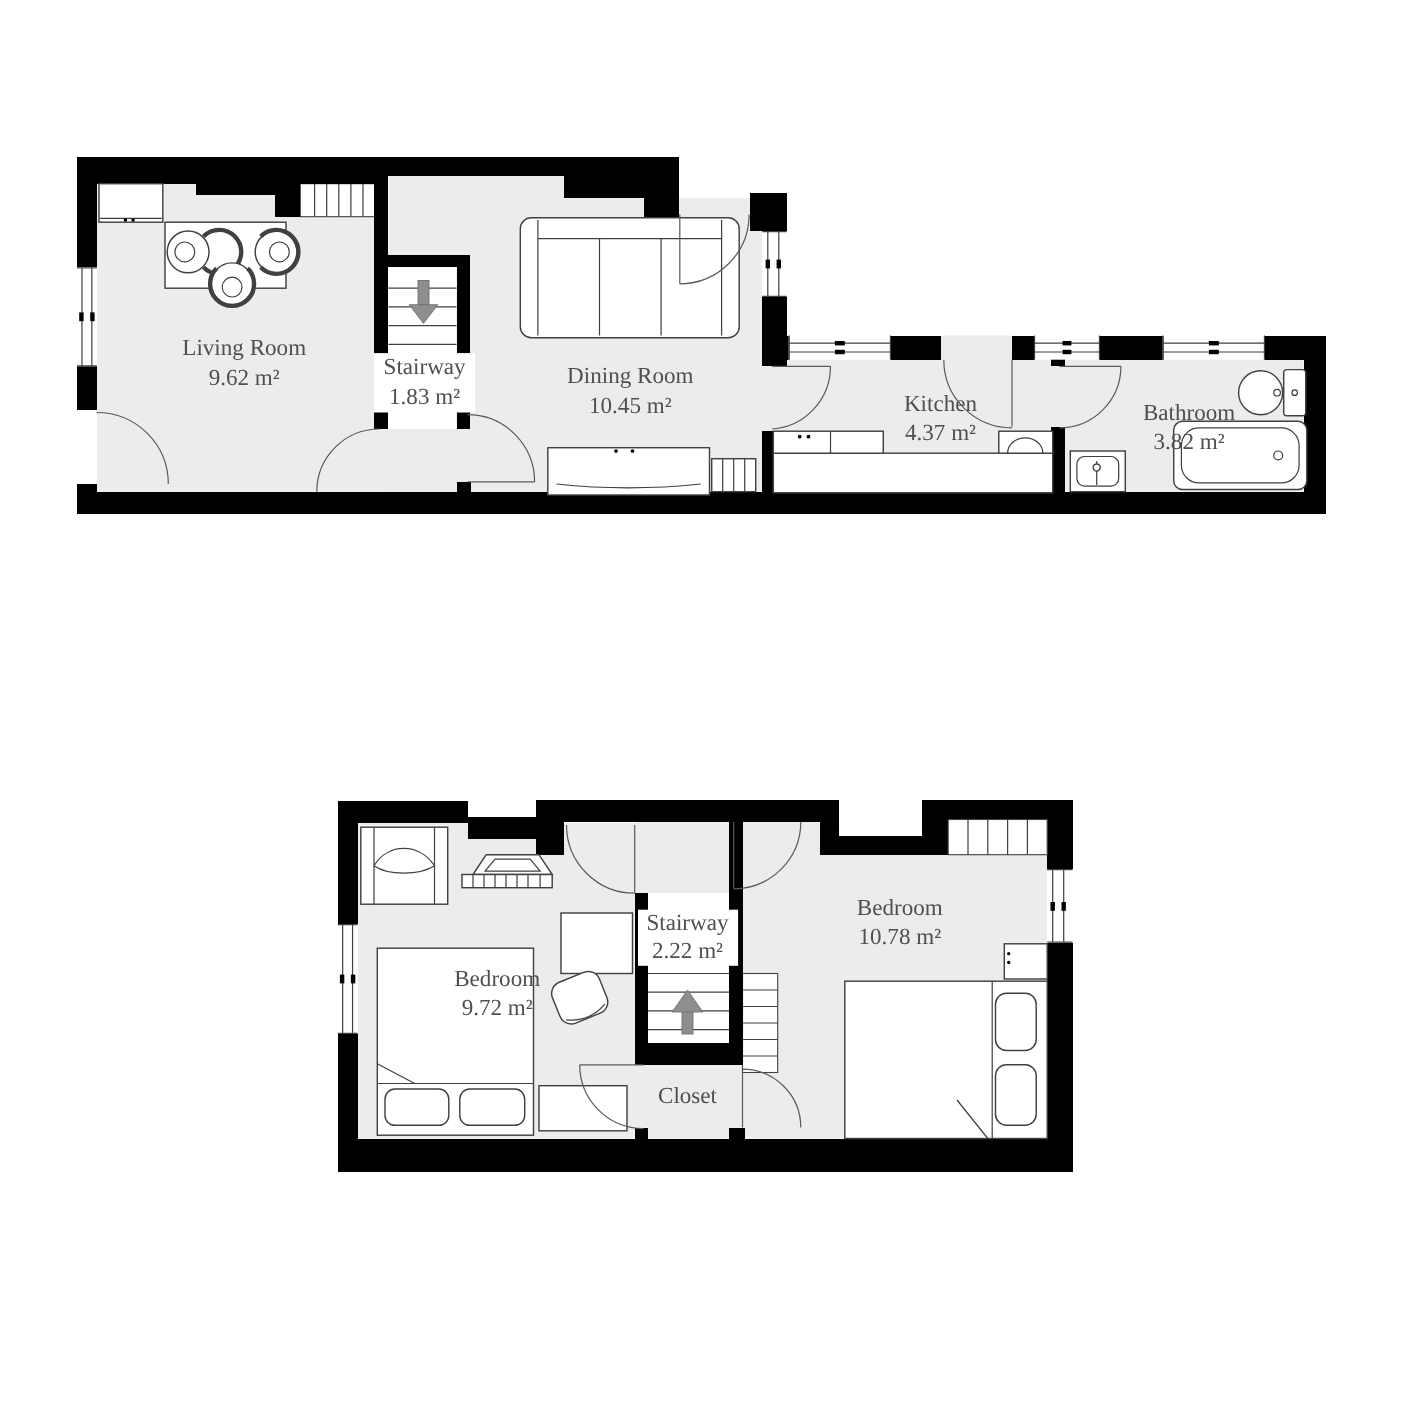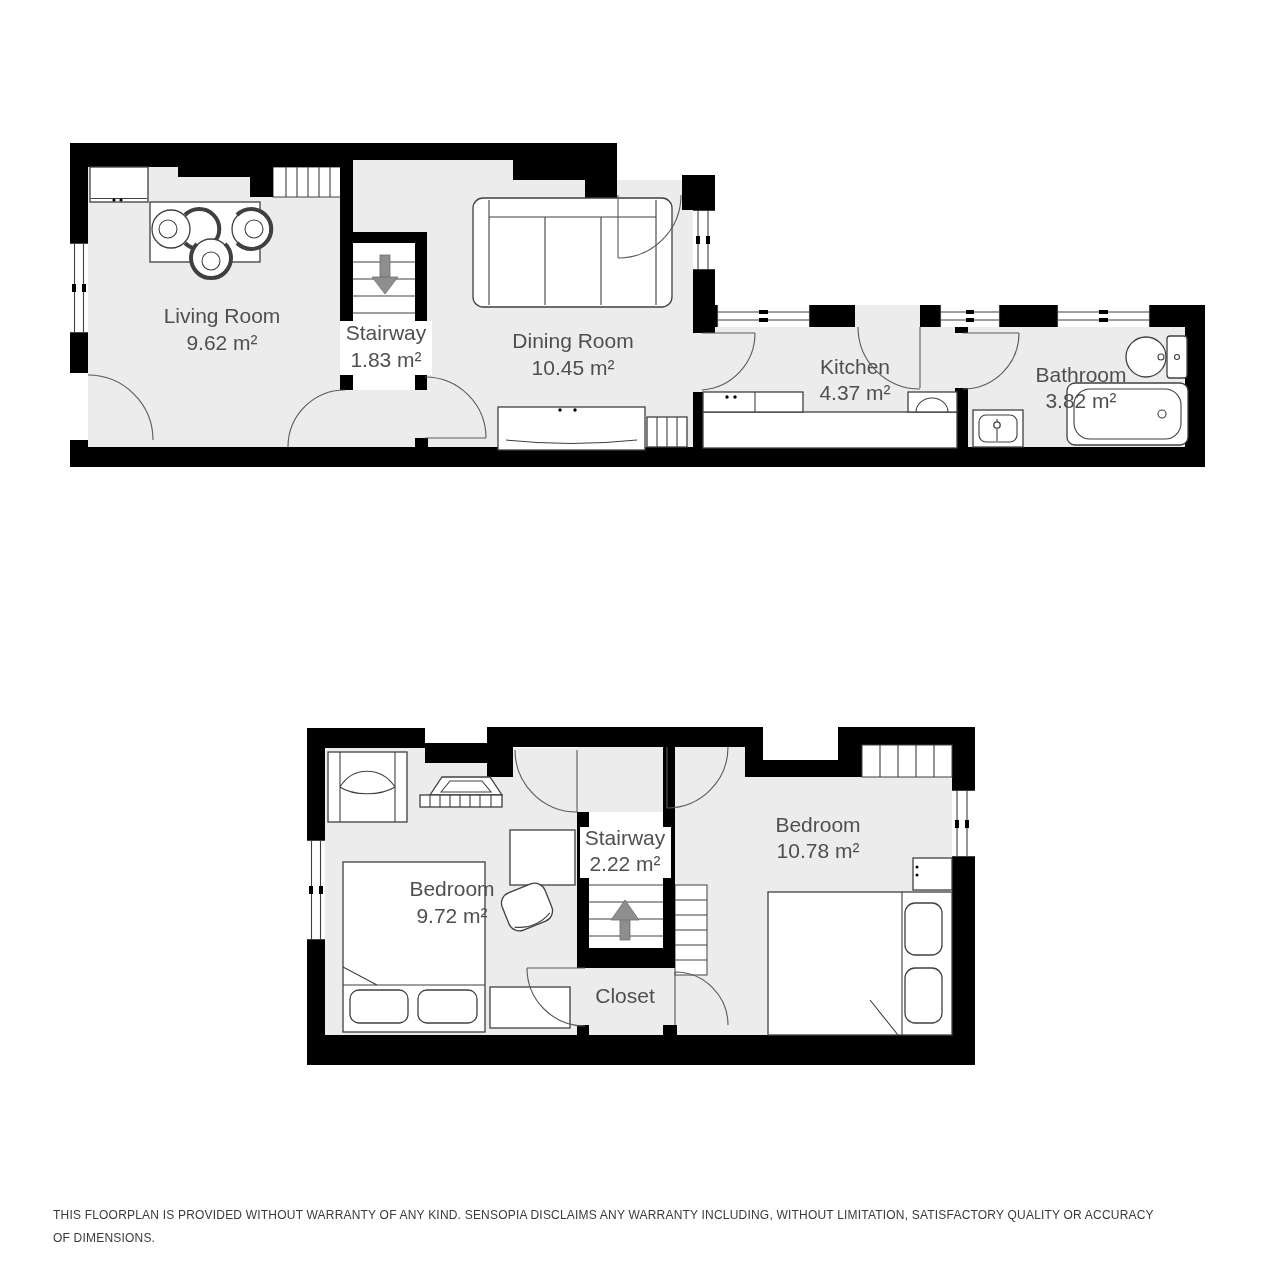--- a/index.html
+++ b/index.html
@@ -1,21 +1,21 @@
 <!DOCTYPE html>
 <html style="--wall: #000000; --room-fill: #ececec; --line: #404040; --label-text: #4f4f4f; --arrow: #8e8e8e; --disclaimer-text: #3a3a3a; --bg: #ffffff;"><head>
 <meta charset="utf-8">
 <style>
   :root{
     --wall:#000000; --room-fill:#ececec; --line:#404040; --label-text:#4f4f4f;
     --arrow:#8e8e8e; --disclaimer-text:#3a3a3a; --bg:#ffffff;
   }
   html,body{margin:0;padding:0;background:#fff;}
   .page{position:relative;width:1280px;height:1280px;background:var(--bg);overflow:hidden;
-        font-family:Liberation Sans, sans-serif;}
+        font-family:Liberation Serif, serif;}
   svg{position:absolute;left:0;top:0;}
   .room{fill:var(--room-fill);}
   .wall{fill:var(--wall);}
   .white{fill:#ffffff;}
   .fur{fill:#ffffff;stroke:var(--line);stroke-width:1.3;}
   .ln{fill:none;stroke:var(--line);stroke-width:1.1;}
   .arc{fill:none;stroke:#5a5a5a;stroke-width:1.1;}
   .tick{fill:var(--wall);}
   .arrow{fill:var(--arrow);stroke:#6f6f6f;stroke-width:0.8;}
   .lbl{font-size:21px;fill:var(--label-text);text-anchor:middle;}
@@ -328,14 +328,13 @@
     <text class="lbl" x="452" y="923">9.72 m²</text>
     <rect class="white" x="580" y="827" width="91" height="51"></rect>
     <text class="lbl" x="625" y="845">Stairway</text>
     <text class="lbl" x="625" y="871">2.22 m²</text>
     <text class="lbl" x="818" y="832">Bedroom</text>
     <text class="lbl" x="818" y="858">10.78 m²</text>
     <text class="lbl" x="625" y="1003">Closet</text>
   </g>
 </svg>
 
-<p class="disclaimer">THIS FLOORPLAN IS PROVIDED WITHOUT WARRANTY OF ANY KIND. SENSOPIA DISCLAIMS ANY WARRANTY INCLUDING, WITHOUT LIMITATION, SATISFACTORY QUALITY OR ACCURACY OF DIMENSIONS.</p>
 </div>
 
 </body></html>

